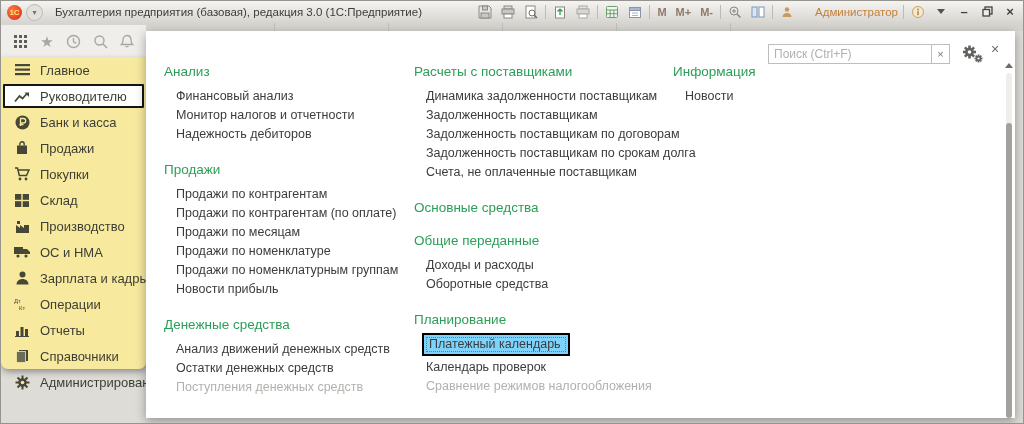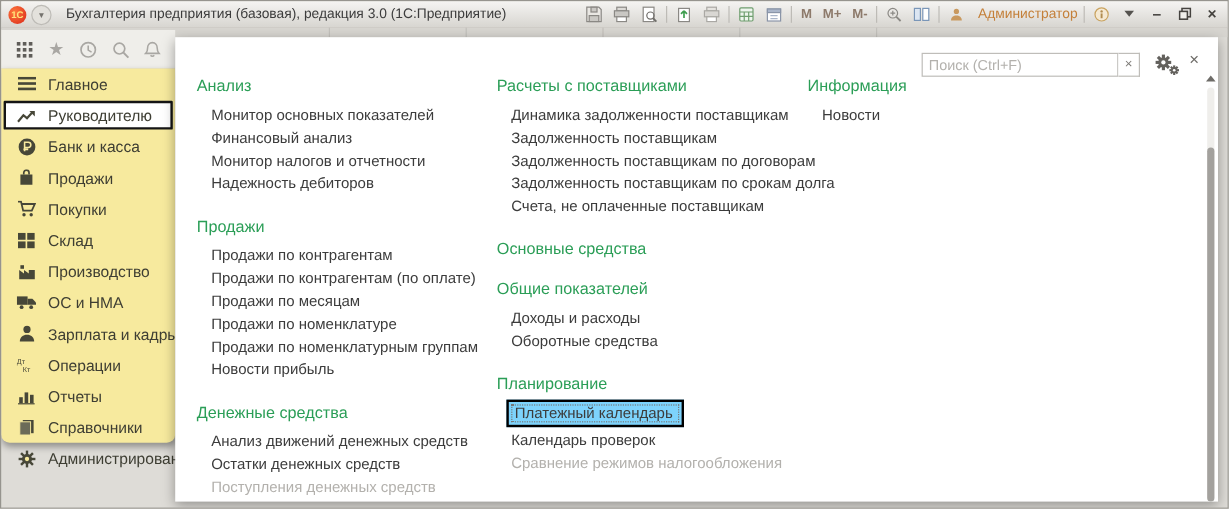--- a/index.html
+++ b/index.html
@@ -13,21 +13,21 @@
   .logo-badge{width:15px;height:15px;margin-left:6px;border-radius:50%;
     background:radial-gradient(circle at 35% 35%,#ff7a3c,#d8251a);color:#ffe27a;
     font-size:8px;font-weight:bold;display:flex;align-items:center;justify-content:center;}
   .logo-caret{width:15px;height:15px;margin-left:4px;border-radius:50%;background:#e3e1dc;
     border:1px solid #bdbbb6;color:#75736e;font-size:8px;display:flex;align-items:center;justify-content:center;}
   .win-title{margin-left:12px;font-size:11.5px;color:#3c3c3c;white-space:nowrap;}
   #tb-right{position:absolute;right:4px;top:0;height:21px;display:flex;align-items:center;gap:5px;}
   .tbtn{display:flex;align-items:center;justify-content:center;width:18px;height:17px;cursor:pointer;}
   .tb-sep{width:1px;height:14px;background:#bdbbb6;}
   .mbtn{font-size:11px;color:#8d7a6b;font-weight:bold;padding:0 2px;cursor:pointer;}
-  .user-label{font-size:11.5px;color:#c4803a;margin-left:4px;white-space:nowrap;}
+  .user-label{font-size:11.5px;color:#c4803a;margin-left:14px;white-space:nowrap;}
   .caret-down{width:0;height:0;border-left:4px solid transparent;border-right:4px solid transparent;
     border-top:5px solid #55534f;}
   .win-glyph{font-size:13px;color:#45433f;font-weight:bold;line-height:1;}
 
   
   #tabstrip{position:absolute;left:0;top:22px;right:0;height:8px;background:#d7d5d0;}
   .tab-div{position:absolute;top:0;width:1px;height:8px;background:#c3c1bc;}
 
   
   #lefttool{position:absolute;left:0;top:24px;width:145px;height:32px;background:#efeeea;
@@ -405,21 +405,20 @@
             </g>
             <circle cx="16.5" cy="13.5" r="1.1" fill="#fff"></circle>
           </svg>
       </span>
     </div>
     <span id="panel-close">×</span>
 
     <div class="col" id="col1">
       <div class="section">
         <div class="section-title">Анализ</div>
-        <div class="link">Монитор основных показателей</div>
         <div class="link">Финансовый анализ</div>
         <div class="link">Монитор налогов и отчетности</div>
         <div class="link">Надежность дебиторов</div>
       </div>
       <div class="section">
         <div class="section-title">Продажи</div>
         <div class="link">Продажи по контрагентам</div>
         <div class="link">Продажи по контрагентам (по оплате)</div>
         <div class="link">Продажи по месяцам</div>
         <div class="link">Продажи по номенклатуре</div>
@@ -440,21 +439,21 @@
         <div class="link">Динамика задолженности поставщикам</div>
         <div class="link">Задолженность поставщикам</div>
         <div class="link">Задолженность поставщикам по договорам</div>
         <div class="link">Задолженность поставщикам по срокам долга</div>
         <div class="link">Счета, не оплаченные поставщикам</div>
       </div>
       <div class="section">
         <div class="section-title">Основные средства</div>
       </div>
       <div class="section">
-        <div class="section-title">Общие показателей</div>
+        <div class="section-title">Общие переданные</div>
         <div class="link">Доходы и расходы</div>
         <div class="link">Оборотные средства</div>
       </div>
       <div class="section">
         <div class="section-title">Планирование</div>
         <div class="focus-row">
           <span class="link focused">Платежный календарь</span>
         </div>
         <div class="link">Календарь проверок</div>
         <div class="link disabled">Сравнение режимов налогообложения</div>

